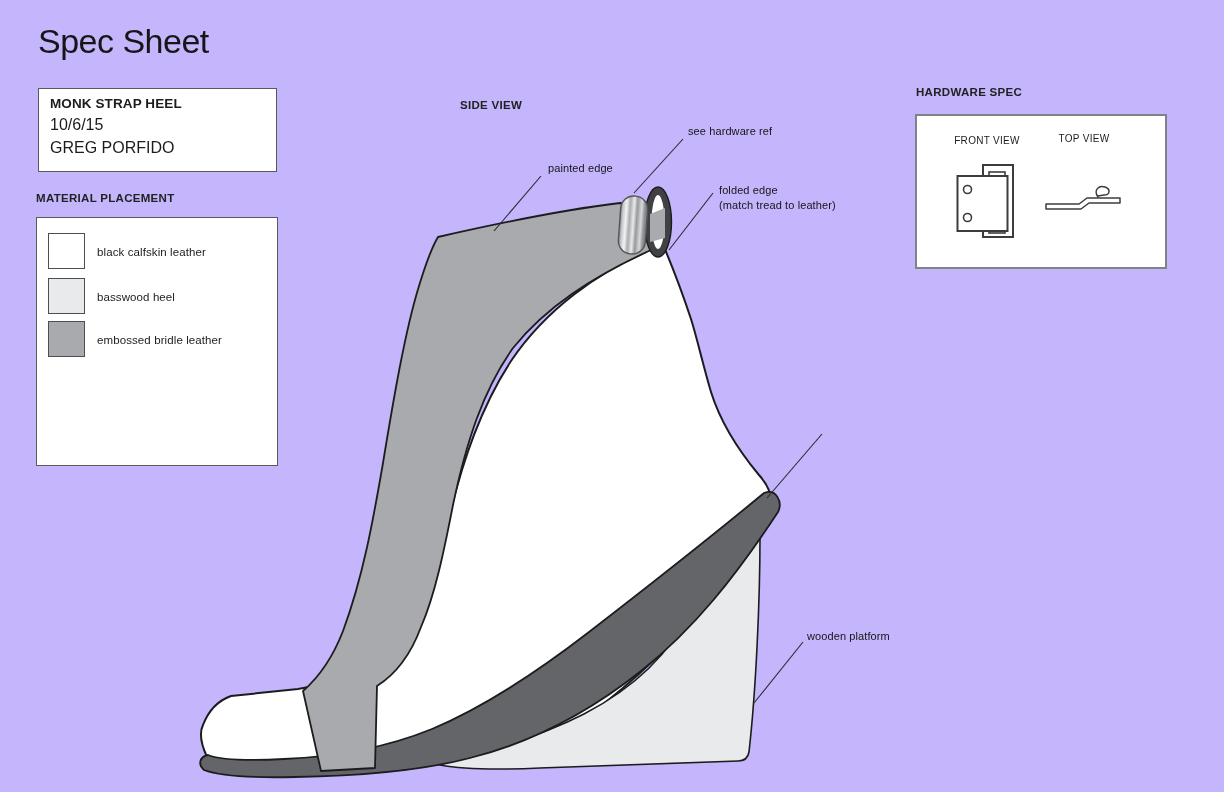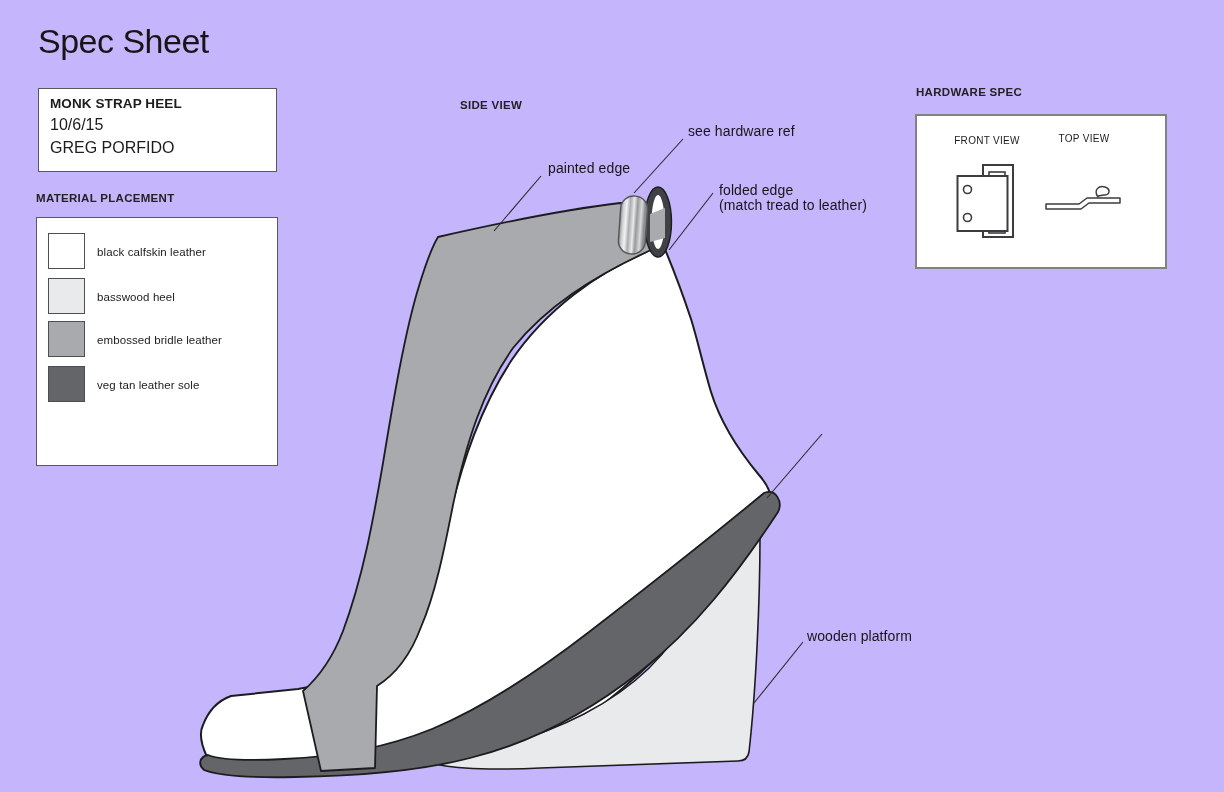--- a/index.html
+++ b/index.html
@@ -38,21 +38,21 @@
     font-size:11.5px;letter-spacing:0.1px;white-space:nowrap;
   }
   .sv-title{left:460px;top:99px;width:200px;}
   .hw-title{left:916px;top:86px;width:248px;}
   .hw-box{
     left:915px;top:114px;width:248px;height:151px;border:2px solid #808285;background:#fff;
   }
   .hw-view-label{font-size:10px;font-weight:400;letter-spacing:0.3px;text-align:center;color:#1c1c1e;}
   .hw-front-label{left:929px;top:135px;width:116px;}
   .hw-top-label{left:1038px;top:133px;width:92px;}
-  .annot{font-size:14px;letter-spacing:0.1px;line-height:14.5px;white-space:nowrap;color:#161616;}
+  .annot{font-size:11px;letter-spacing:0.1px;line-height:14.5px;white-space:nowrap;color:#161616;}
   .a-hardware-ref{left:688px;top:124px;}
   .a-painted-edge{left:548px;top:161px;}
   .a-folded-edge{left:719px;top:183px;}
   .a-sole{left:826px;top:425px;}
   .a-platform{left:807px;top:629px;}
   svg.drawing{position:absolute;left:0;top:0;pointer-events:none;}
 </style>
 </head>
 <body>
 
@@ -72,24 +72,20 @@
       <span class="mp-swatch" style="background: rgb(255, 255, 255);"></span>
       <span class="mp-label">black calfskin leather</span>
     </div>
     <div class="mp-row" style="top:60px">
       <span class="mp-swatch" style="background: rgb(233, 234, 235);"></span>
       <span class="mp-label">basswood heel</span>
     </div>
     <div class="mp-row" style="top:103px">
       <span class="mp-swatch" style="background: rgb(168, 170, 173);"></span>
       <span class="mp-label">embossed bridle leather</span>
-    </div>
-    <div class="mp-row" style="top:148px">
-      <span class="mp-swatch" style="background: rgb(99, 101, 105);"></span>
-      <span class="mp-label">veg tan leather sole</span>
     </div>
   </div>
 
   <div class="abs section-title sv-title">SIDE VIEW</div>
   <div class="abs section-title hw-title">HARDWARE SPEC</div>
   <div class="abs hw-box"></div>
   <div class="abs hw-view-label hw-front-label">FRONT VIEW</div>
   <div class="abs hw-view-label hw-top-label">TOP VIEW</div>
 
   <svg class="drawing" width="1224" height="792" viewBox="0 0 1224 792">

